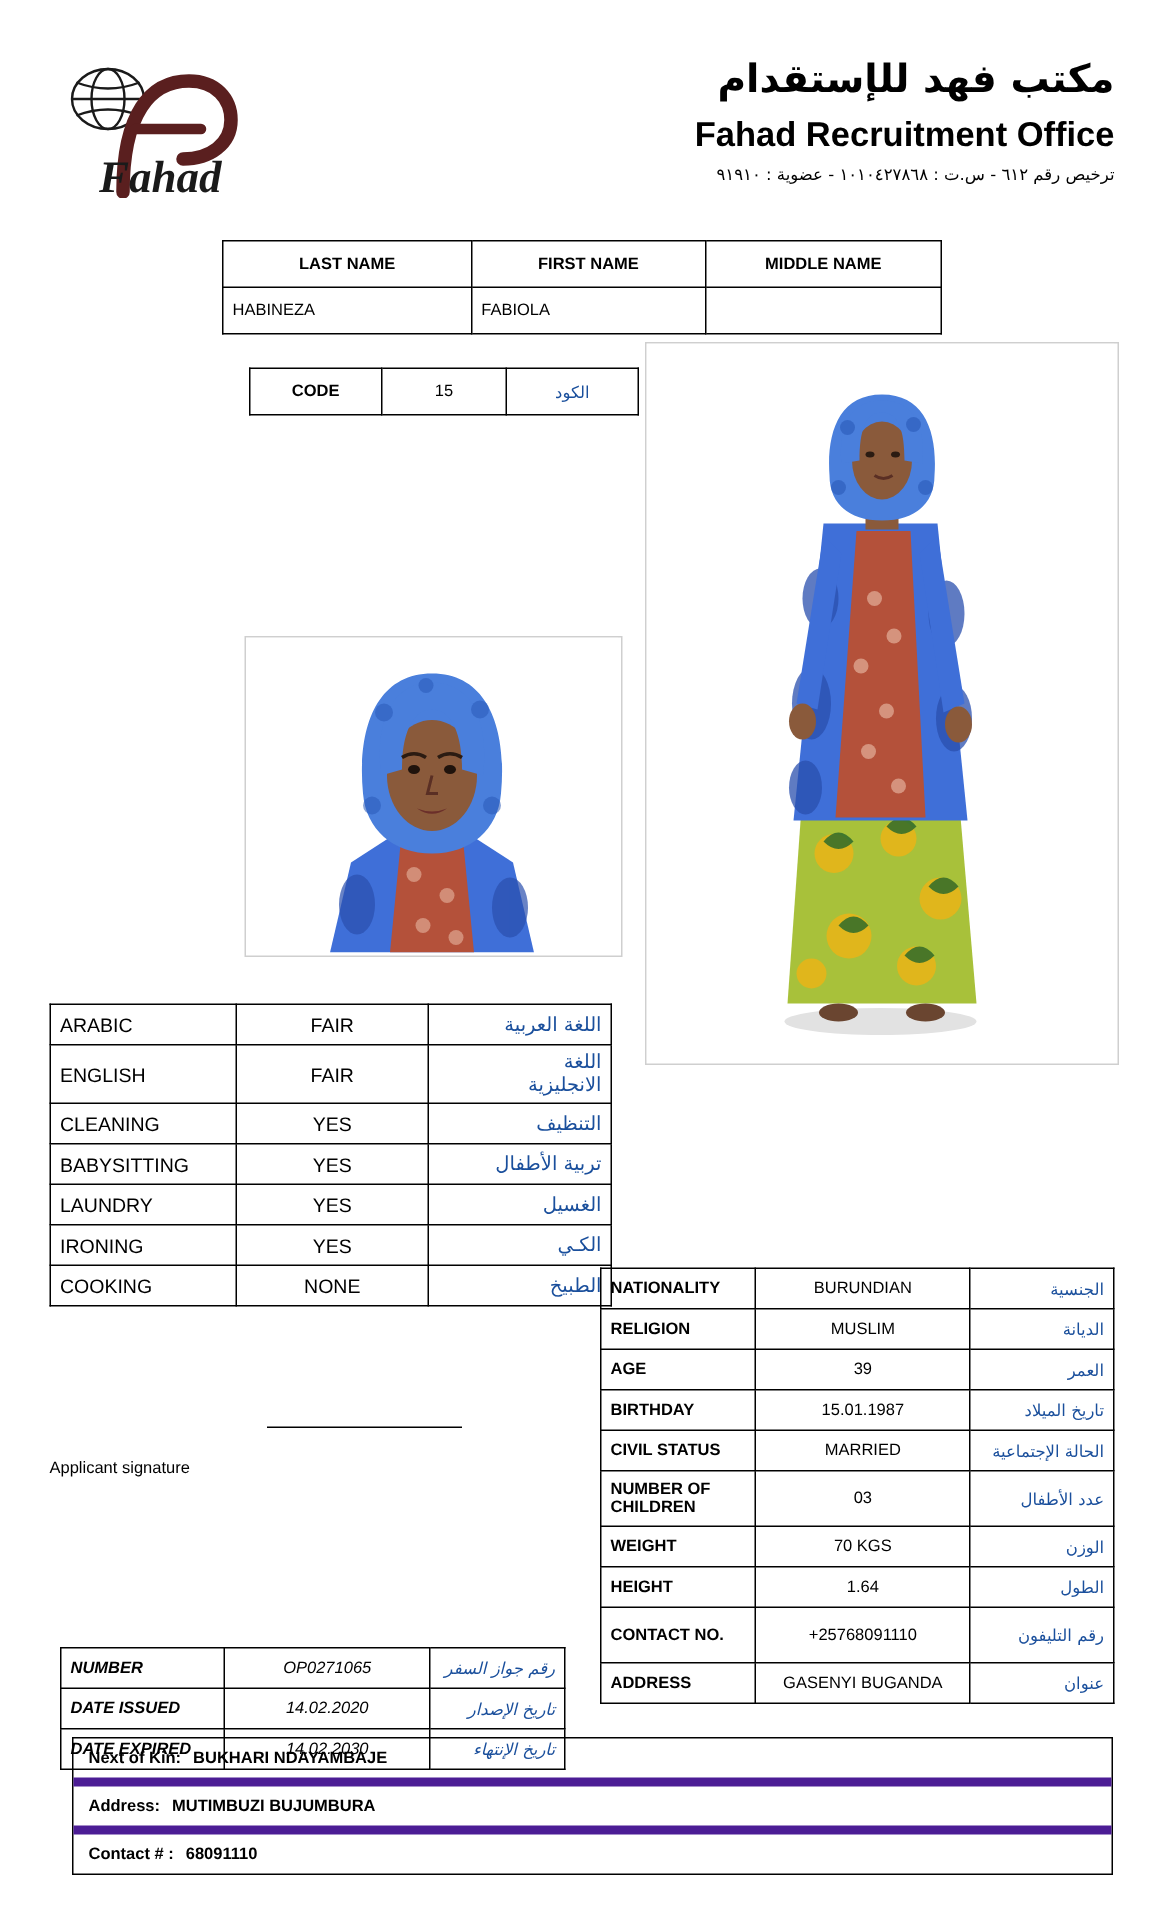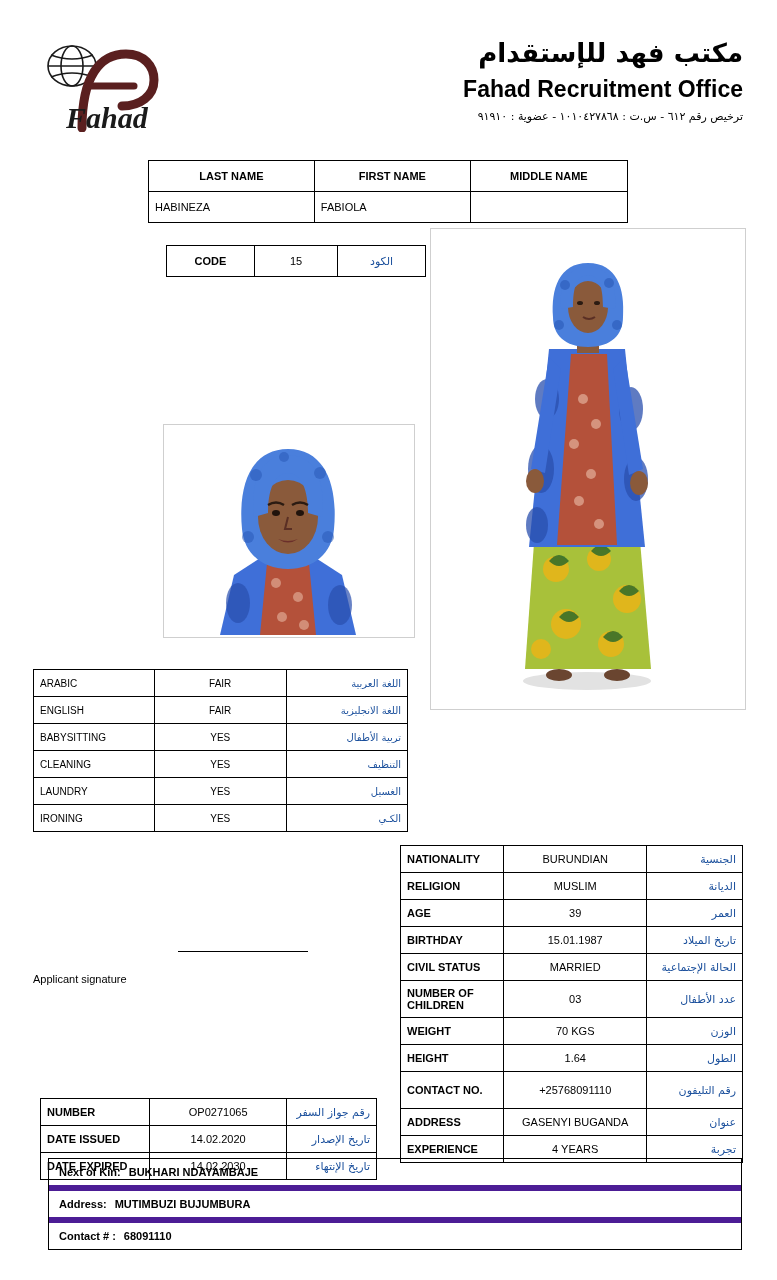--- a/index.html
+++ b/index.html
@@ -52,40 +52,40 @@
   .code-table td.lab{font-weight:bold;width:85px;}
   .code-table td.val{width:84px;}
   .code-table td.arv{width:87px;color:#1a4f9c;text-align:center;font-family:"DejaVu Sans",sans-serif;}
 
   
   .photo-full{position:absolute;left:430px;top:228px;width:314px;height:480px;border:1px solid #cfcfcf;overflow:hidden;background:#fff;}
   .photo-head{position:absolute;left:163px;top:424px;width:250px;height:212px;border:1px solid #cfcfcf;overflow:hidden;background:#fff;}
 
   
   .skills{position:absolute;left:33px;top:669px;width:375px;}
-  .skills td{height:18px;font-size:10px;}
+  .skills td{height:18px;font-size:13px;}
   .skills td.k{width:125px;}
   .skills td.v{width:160px;text-align:center;}
   .skills td.a{width:88px;padding-left:41px;}
 
   
   .note{position:absolute;left:33px;top:858px;width:360px;font-size:11px;font-weight:bold;line-height:19px;}
   .sig-line{position:absolute;left:178px;top:951px;width:130px;border-top:1px solid #000;}
   .sig-label{position:absolute;left:33px;top:973px;font-size:11px;}
 
   
   .personal{position:absolute;left:400px;top:845px;width:343px;}
   .personal td{font-size:11px;height:18px;}
   .personal td.k{width:95px;font-weight:bold;}
   .personal td.v{width:145px;text-align:center;}
   .personal td.a{width:93px;}
   .personal td.tall{height:28px;}
 
   
-  .passport{position:absolute;left:40px;top:1098px;width:337px;}
+  .passport{position:absolute;left:40px;top:1098px;width:337px;font-style:italic;}
   .passport td{font-size:11px;height:18px;}
   .passport td.k{width:105px;font-weight:bold;}
   .passport td.v{width:135px;text-align:center;}
   .passport td.a{width:85px;}
 
   
   .kin{position:absolute;left:48px;top:1158px;width:692px;border:1px solid #000;}
   .kin .row{border-bottom:6px solid #4c1d95;height:26px;display:flex;align-items:center;padding-left:10px;font-size:11px;font-weight:bold;}
   .kin .row:last-child{border-bottom:none;}
   .kin .lab{margin-right:8px;}
@@ -257,39 +257,44 @@
       <td class="k">ARABIC</td>
       <td class="v">FAIR</td>
       <td class="a ar">اللغة العربية</td>
     </tr>
     <tr>
       <td class="k">ENGLISH</td>
       <td class="v">FAIR</td>
       <td class="a ar">اللغة الانجليزية</td>
     </tr>
     <tr>
+      <td class="k">CLEANING</td>
+      <td class="v">YES</td>
+      <td class="a ar">التنظيف</td>
+    </tr>
+    <tr>
       <td class="k">BABYSITTING</td>
       <td class="v">YES</td>
       <td class="a ar">تربية الأطفال</td>
     </tr>
     <tr>
-      <td class="k">CLEANING</td>
-      <td class="v">YES</td>
-      <td class="a ar">التنظيف</td>
-    </tr>
-    <tr>
       <td class="k">LAUNDRY</td>
       <td class="v">YES</td>
       <td class="a ar">الغسيل</td>
     </tr>
     <tr>
       <td class="k">IRONING</td>
       <td class="v">YES</td>
       <td class="a ar">الكـي</td>
     </tr>
+    <tr>
+      <td class="k">COOKING</td>
+      <td class="v">NONE</td>
+      <td class="a ar">الطبيخ</td>
+    </tr>
   </tbody>
     </table>
 
   <div class="sig-line"></div>
   <div class="sig-label">Applicant signature</div>
 
   <table class="personal">
     <tbody>
         <tr>
       <td class="k">NATIONALITY</td>
@@ -333,25 +338,20 @@
     </tr>
     <tr>
       <td class="k tall">CONTACT NO.</td>
       <td class="v tall">+25768091110</td>
       <td class="a ar tall">رقم التليفون</td>
     </tr>
     <tr>
       <td class="k">ADDRESS</td>
       <td class="v">GASENYI BUGANDA</td>
       <td class="a ar">عنوان</td>
-    </tr>
-    <tr>
-      <td class="k">EXPERIENCE</td>
-      <td class="v">4 YEARS</td>
-      <td class="a ar">تجربة</td>
     </tr>
   </tbody>
     </table>
 
   <table class="passport">
     <tbody>
         <tr>
       <td class="k">NUMBER</td>
       <td class="v">OP0271065</td>
       <td class="a ar">رقم جواز السفر</td>

